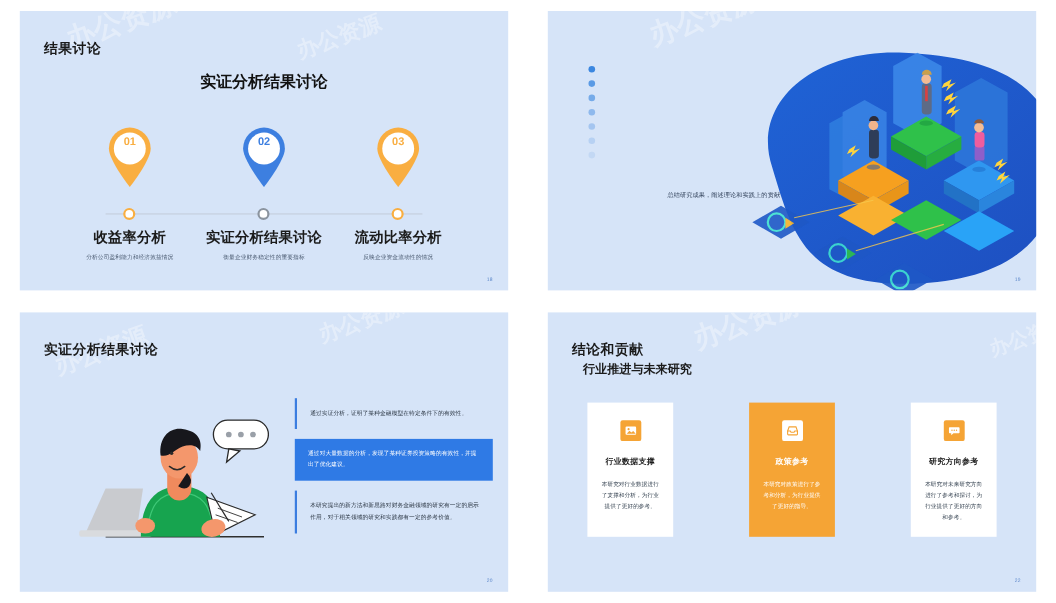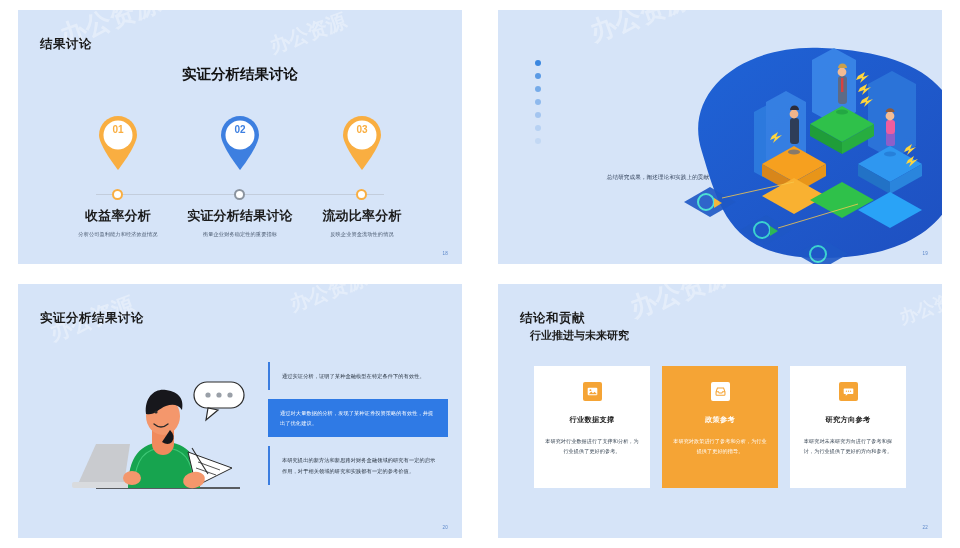--- a/index.html
+++ b/index.html
@@ -49,21 +49,21 @@
   .tb{position:relative;padding:9px 10px 9px 12px;margin-bottom:9px;box-sizing:border-box;}
   .tb.plain{border-left:2.5px solid #3b7de0;}
   .tb.fill{background:#2f7ae5;border-left:none;}
   .tb p{margin:0;font-size:5.2px;line-height:1.95;color:#27323f;letter-spacing:.1px;}
   .tb.fill p{color:#ffffff;}
 
   
   .s4-sub{position:absolute;left:32px;top:44px;font-size:11px;font-weight:bold;color:#1c1c1c;}
   .cards{position:absolute;left:36px;top:82px;width:372px;display:flex;
          justify-content:space-between;}
-  .card{width:116px;height:122px;background:#fff;box-sizing:border-box;
+  .card{width:78px;height:122px;background:#fff;box-sizing:border-box;
         padding:16px 11px 0;text-align:center;}
   .card.alt{background:#f5a435;}
   .ic{width:19px;height:19px;border-radius:2px;margin:0 auto 14px;
       display:flex;align-items:center;justify-content:center;background:#f5a435;}
   .card.alt .ic{background:#ffffff;}
   .card h5{margin:0 0 12px;font-size:7.2px;font-weight:bold;color:#1b1b1b;letter-spacing:.3px;}
   .card.alt h5{color:#ffffff;}
   .card p{margin:0;font-size:5.1px;line-height:1.95;color:#33404f;letter-spacing:.1px;}
   .card.alt p{color:#fff;}
 </style>

